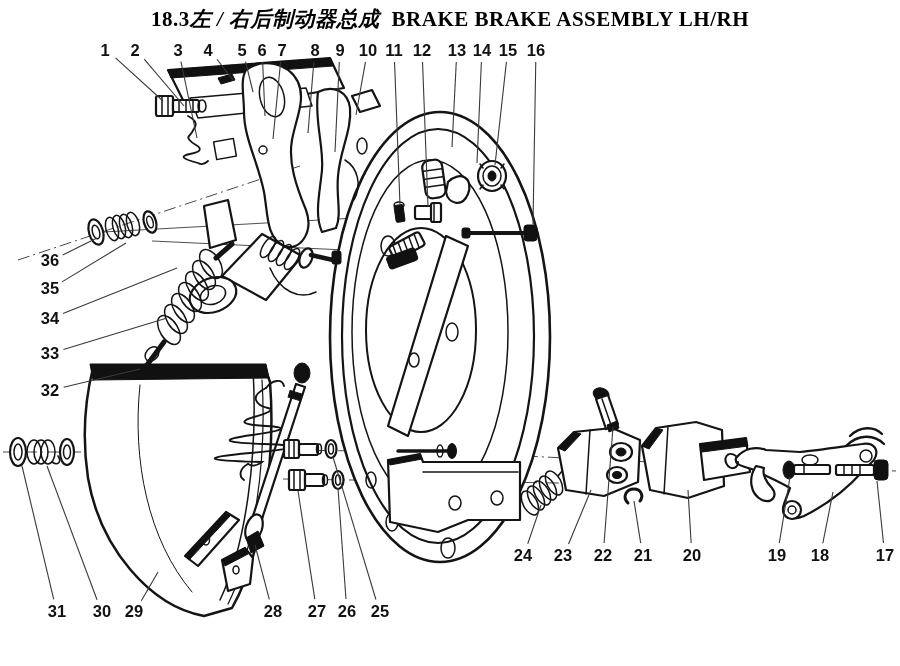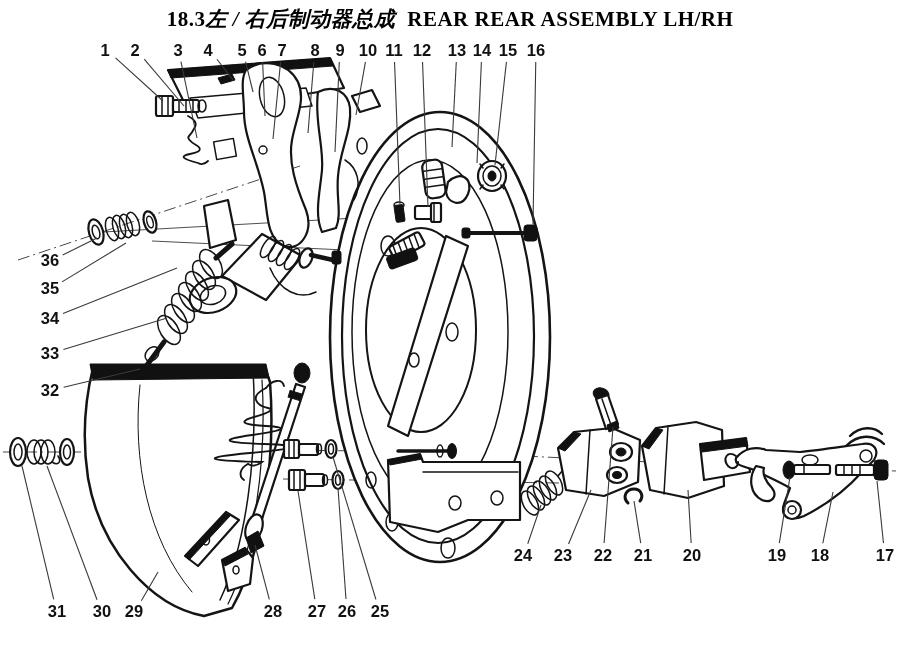--- a/index.html
+++ b/index.html
@@ -18,21 +18,21 @@
   .centerline{fill:none;stroke:#4a4a4a;stroke-width:1;stroke-dasharray:12 4 2 4;}
   .alignline{fill:none;stroke:#3a3a3a;stroke-width:0.9;}
   .leader{stroke:#3a3a3a;stroke-width:1.1;fill:none;}
   .callout{font-family:"Liberation Sans","DejaVu Sans",sans-serif;font-size:16.5px;
            font-weight:bold;fill:#111;text-anchor:middle;}
 </style>
 </head>
 <body>
 
 <div class="title-bar">
-  <span class="sec">18.3</span><span class="zh">左 / 右后制动器总成</span><span class="en">REAR REAR ASSEMBLY LH/RH</span>
+  <span class="sec">18.3</span><span class="zh">左 / 右后制动器总成</span><span class="en">BRAKE BRAKE ASSEMBLY LH/RH</span>
 </div>
 
 <svg id="diagram-svg" width="900" height="666" viewBox="0 0 900 666" xmlns="http://www.w3.org/2000/svg">
 
   <g>
     <line class="centerline" x1="3" y1="452" x2="86" y2="452"></line>
     <line class="centerline" x1="272" y1="450" x2="460" y2="452"></line>
     <line class="centerline" x1="460" y1="453" x2="650" y2="462"></line>
     <line class="centerline" x1="650" y1="463" x2="896" y2="471"></line>
     <line class="centerline" x1="283" y1="479" x2="560" y2="483"></line>

